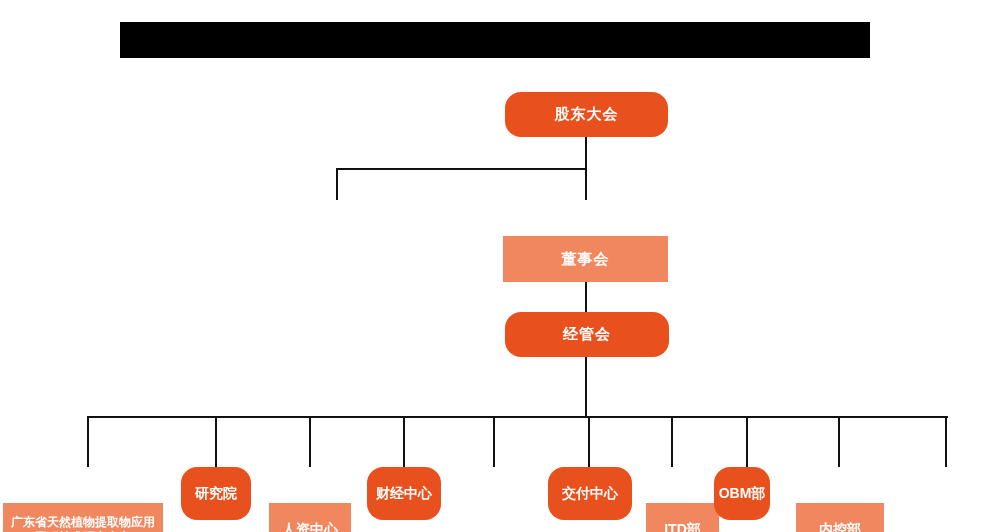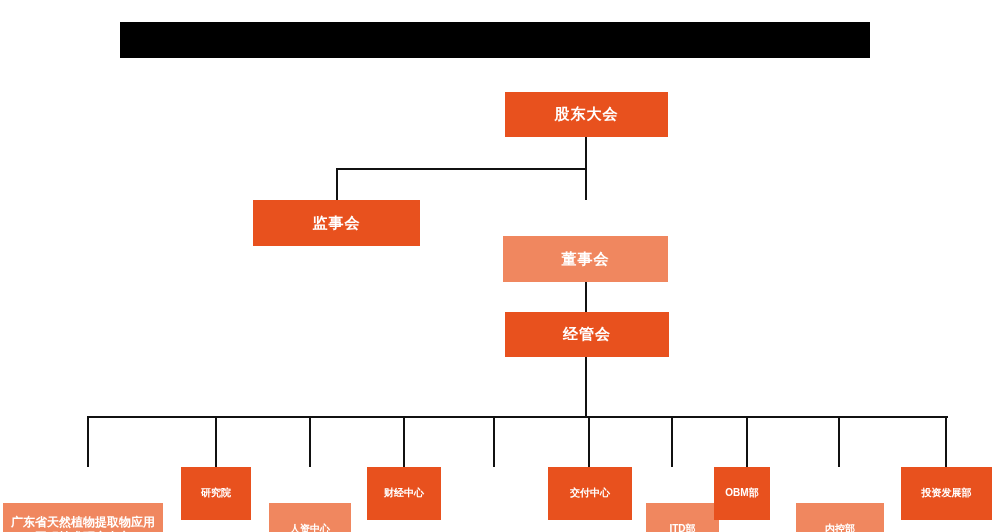--- a/index.html
+++ b/index.html
@@ -18,24 +18,24 @@
   .node{
     position:absolute;
     display:flex;align-items:center;justify-content:center;
     color:var(--node-text,#fff);
     font-weight:bold;
     text-align:center;
     line-height:1.25;
     box-sizing:border-box;
     padding:2px 4px;
   }
-  .primary{background:var(--primary,#E8511E);}
+  .primary{background:var(--primary,#E8511E);border-radius:16px;}
   .secondary{background:var(--secondary,#F0875F);margin-top:36px;}
   .lvl1{font-size:15px;letter-spacing:1px;}
-  .dept{font-size:10px;top:467px;height:53px;}
+  .dept{font-size:14px;top:467px;height:53px;}
   .dept-small{font-size:12px;}
   .hline,.vline{position:absolute;background:var(--connector,#111);}
   .hline{height:2px;}
   .vline{width:2px;}
 </style>
 </head>
 <body style="background: rgb(255, 255, 255);">
 
 <div class="canvas">
 
@@ -56,23 +56,20 @@
   <div class="vline" style="left:588px;top:416px;height:51px"></div>
   <div class="vline" style="left:671px;top:416px;height:51px"></div>
   <div class="vline" style="left:746px;top:416px;height:51px"></div>
   <div class="vline" style="left:838px;top:416px;height:51px"></div>
   <div class="vline" style="left:945px;top:416px;height:51px"></div>
 
   <div class="node primary lvl1" style="left:505px;top:92px;width:163px;height:45px">
     <span>股东大会</span>
   </div>
 
-  <div class="node primary lvl1" style="left:253px;top:200px;width:167px;height:46px">
-    <span>监事会</span>
-  </div>
   <div class="node secondary lvl1" style="left:503px;top:200px;width:165px;height:46px">
     <span>董事会</span>
   </div>
 
   <div class="node primary lvl1" style="left:505px;top:312px;width:164px;height:45px">
     <span>经管会</span>
   </div>
 
   <div class="node secondary dept dept-small" style="left:3px;width:160px">
     <span>广东省天然植物提取物应用工程技术研究中心</span>
@@ -91,17 +88,14 @@
   </div>
   <div class="node secondary dept" style="left:646px;width:73px">
     <span>ITD部</span>
   </div>
   <div class="node primary dept" style="left:714px;width:56px">
     <span>OBM部</span>
   </div>
   <div class="node secondary dept" style="left:796px;width:88px">
     <span>内控部</span>
   </div>
-  <div class="node primary dept" style="left:901px;width:91px">
-    <span>投资发展部</span>
-  </div>
 
 </div>
 
 </body></html>

